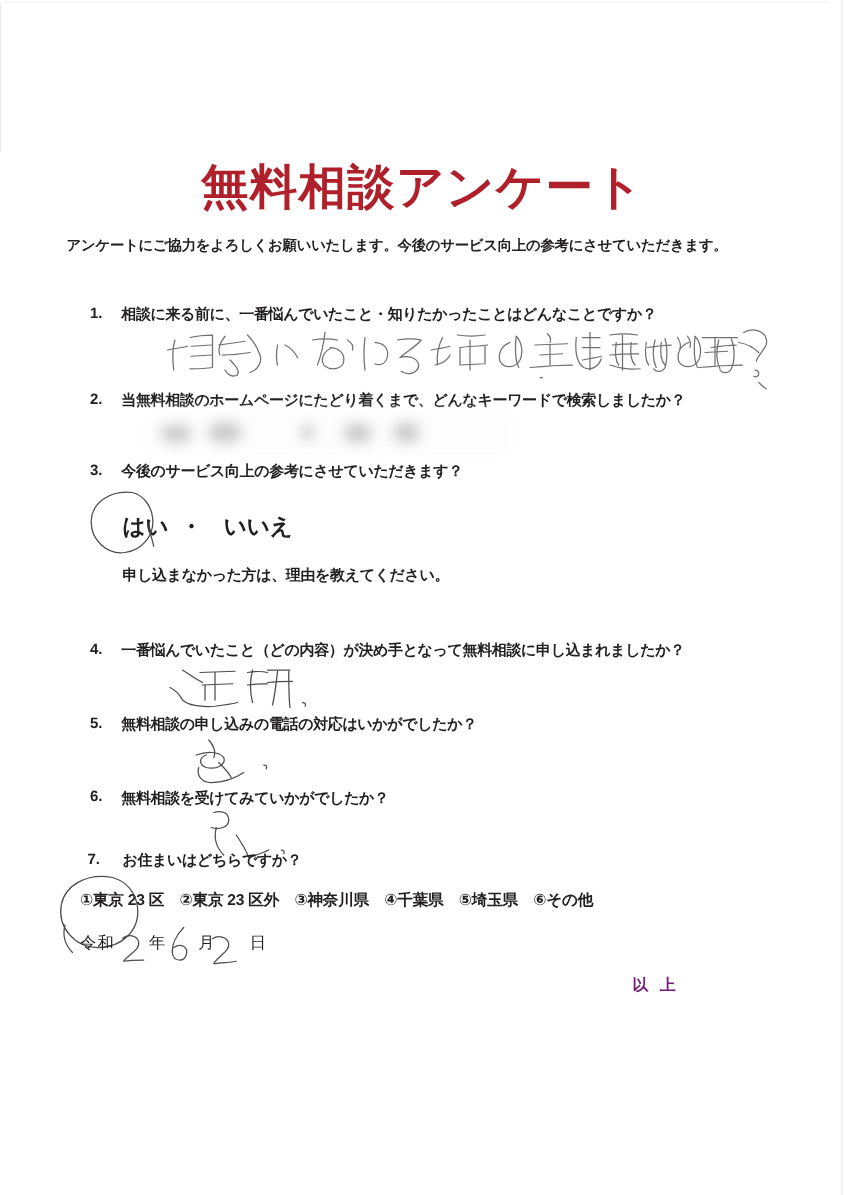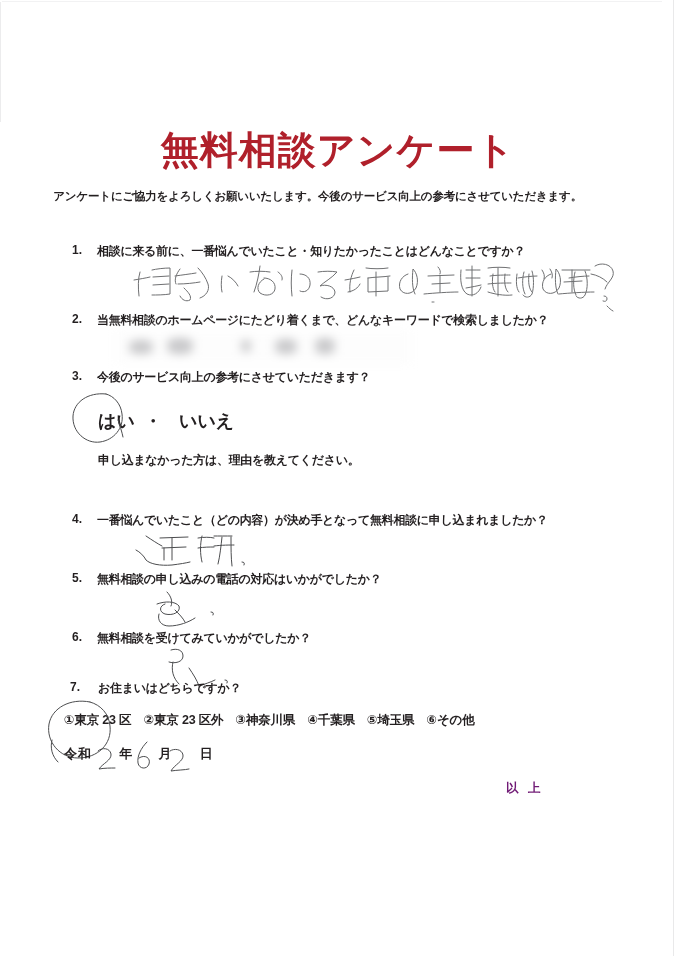--- a/index.html
+++ b/index.html
@@ -96,21 +96,21 @@
     color: #231f20;
     font-size: 12.5px;
     font-weight: bold;
     letter-spacing: -0.2px;
     white-space: nowrap;
   }
   .dateline {
     position: absolute;
     color: #231f20;
     font-size: 13px;
-    font-weight: bold;
+    font-weight: normal;
     letter-spacing: 1px;
     white-space: nowrap;
   }
   .closing {
     position: absolute;
     color: #701a75;
     font-size: 12.5px;
     font-weight: bold;
     letter-spacing: 3px;
     white-space: nowrap;

